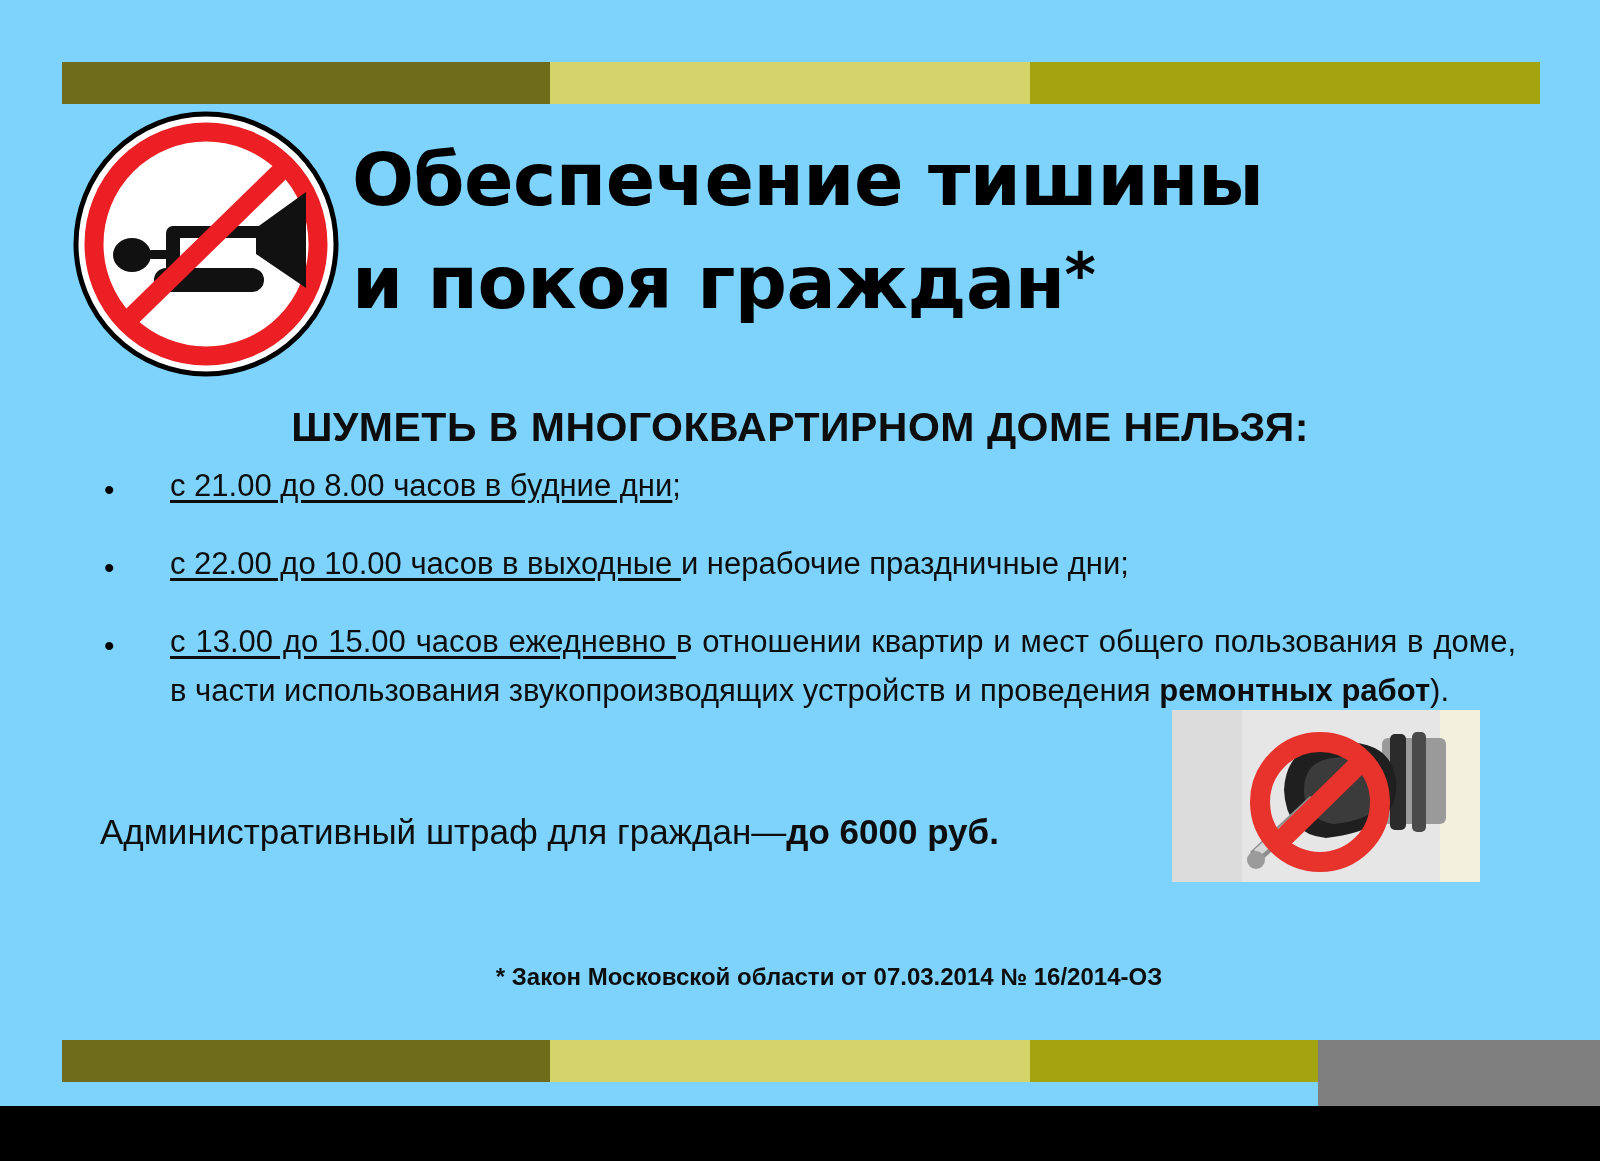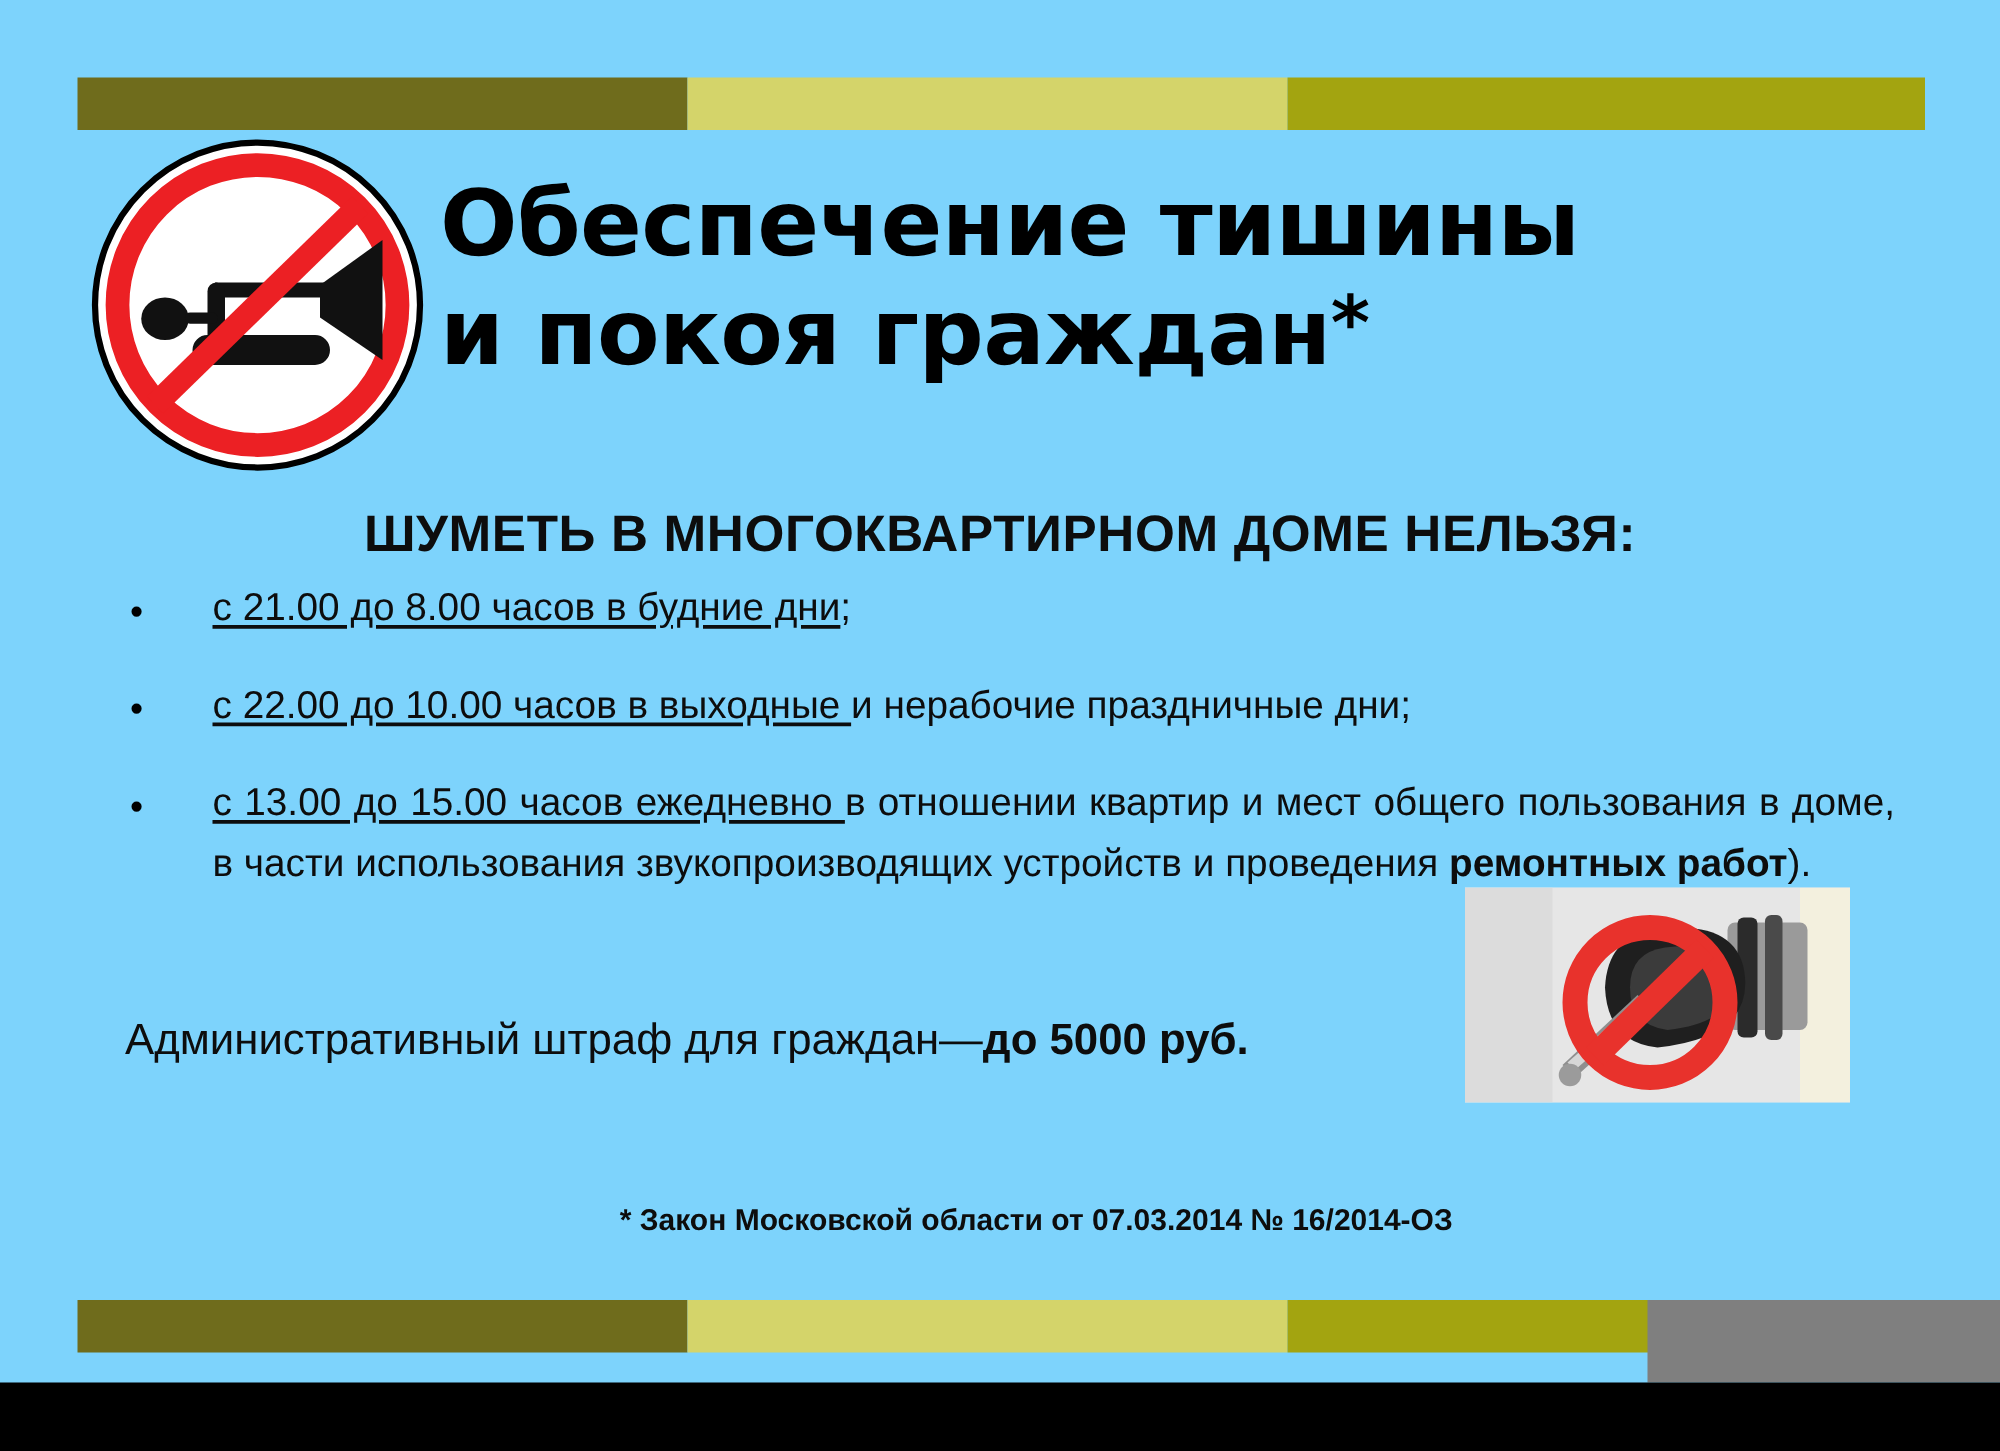--- a/index.html
+++ b/index.html
@@ -74,21 +74,21 @@
   }
   .title-line {
     font-family: "DejaVu Sans", sans-serif;
     font-weight: bold;
     font-size: 73px;
     line-height: 1.03;
     letter-spacing: -0.5px;
     color: #000000;
     white-space: nowrap;
   }
-  .title-line.second { margin-top: 12px; }
+  .title-line.second { margin-top: 28px; }
   .title-star { font-size: 60px; vertical-align: top; }
 
   .subtitle {
     position: absolute;
     left: 0;
     top: 388px;
     width: 1600px;
     text-align: center;
     font-family: "Liberation Sans", sans-serif;
     font-weight: bold;
@@ -214,21 +214,21 @@
       <div class="bullet-text"><span class="u">с 22.00 до 10.00 часов в выходные </span><span>и нерабочие праздничные дни;</span></div>
     </div>
 
     <div class="bullet-row">
       <div class="bullet-dot">•</div>
       <div class="bullet-text justify"><span class="u">с 13.00 до 15.00 часов ежедневно </span><span>в отношении квартир и мест общего пользования в доме, в части использования звукопроизводящих устройств и проведения </span><span class="b">ремонтных работ</span><span>).</span></div>
     </div>
 
   </div>
 
-  <div class="fine"><span>Административный штраф для граждан—</span><span class="b">до 5000 руб.</span></div>
+  <div class="fine"><span>Административный штраф для граждан—</span><span class="b">до 6000 руб.</span></div>
 
   <div class="drill-photo">
     <svg viewBox="0 0 308 172" xmlns="http://www.w3.org/2000/svg">
       <rect x="0" y="0" width="308" height="172" fill="#e6e6e6"></rect>
       <rect x="0" y="0" width="70" height="172" fill="#dcdcdc"></rect>
       <rect x="268" y="0" width="40" height="172" fill="#f3f0de"></rect>
       <g>
         <rect x="210" y="28" width="64" height="86" rx="6" fill="#9a9a9a"></rect>
         <rect x="218" y="24" width="16" height="96" rx="5" fill="#2b2b2b"></rect>
         <rect x="240" y="22" width="14" height="100" rx="5" fill="#4a4a4a"></rect>

